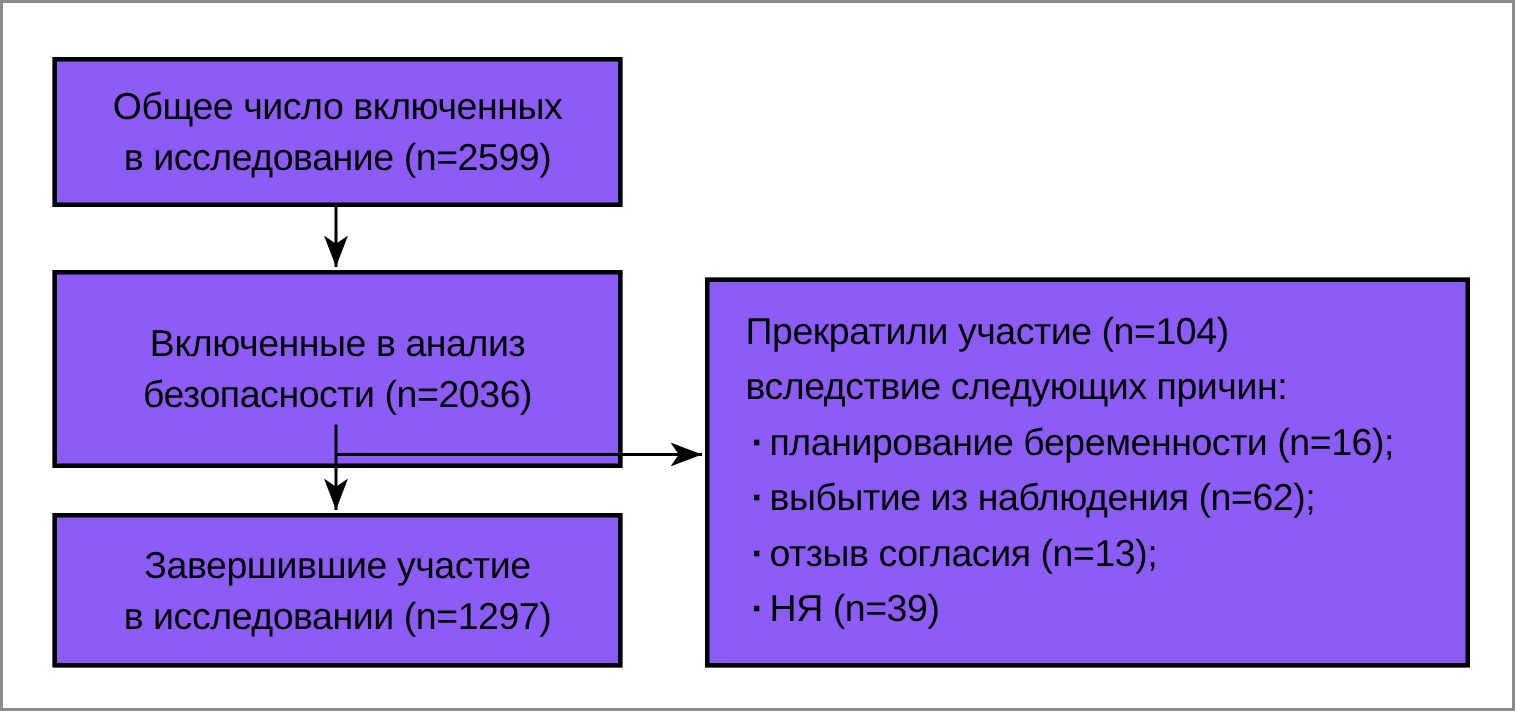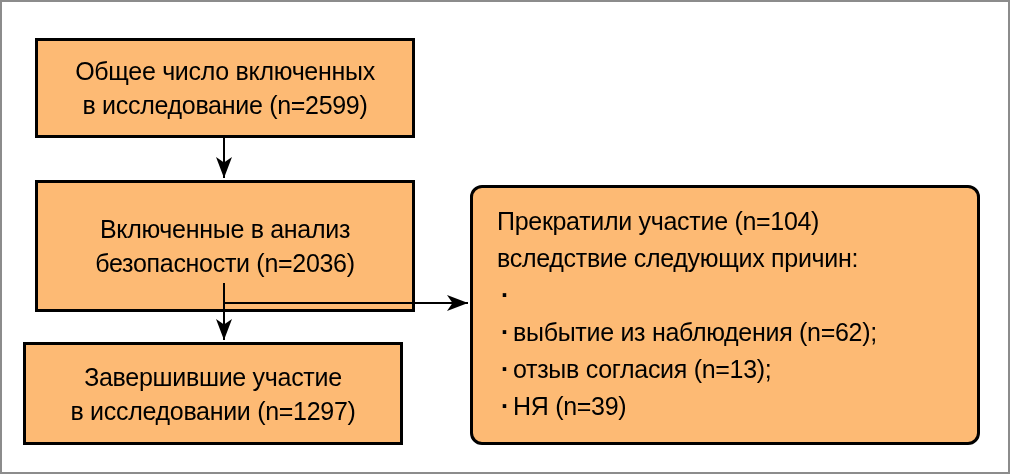--- a/index.html
+++ b/index.html
@@ -14,43 +14,42 @@
     background: #ffffff;
     border: 2px solid #8c8c8c;
     box-sizing: border-box;
     font-family: "Liberation Sans", sans-serif;
     color: #000000;
     overflow: hidden;
   }
   .node {
     position: absolute;
     border: 3px solid #000000;
-    background: #fdba74;
+    background: #8b5cf6;
     box-sizing: border-box;
   }
   .node.center {
     display: flex;
     flex-direction: column;
     align-items: center;
     justify-content: center;
     text-align: center;
     font-size: 25px;
     line-height: 34px;
     letter-spacing: -0.3px;
   }
   #box-total      { left: 33px;  top: 36px;  width: 380px; height: 100px; }
   #box-safety     { left: 33px;  top: 178px; width: 380px; height: 132px; }
-  #box-completed  { left: 21px;  top: 340px; width: 380px; height: 103px; }
+  #box-completed  { left: 33px;  top: 340px; width: 380px; height: 103px; }
   #box-discontinued {
     left: 468px; top: 183px; width: 510px; height: 260px;
     font-size: 25px;
     line-height: 37px;
     letter-spacing: -0.3px;
     padding: 15px 10px 0 24px;
-    border-radius: 12px;
   }
   #box-discontinued ul {
     margin: 0;
     padding: 0;
     list-style: none;
   }
   #box-discontinued li {
     display: flex;
     padding-left: 0px;
   }
@@ -88,20 +87,21 @@
     <span>Завершившие участие</span>
     <span>в исследовании (n=1297)</span>
   </div>
 
   <div class="node" id="box-discontinued">
     <div>Прекратили участие (n=104)</div>
     <div>вследствие следующих причин:</div>
     <ul>
       <li>
         <span class="dot">·</span>
+        <span>планирование беременности (n=16);</span>
       </li>
       <li>
         <span class="dot">·</span>
         <span>выбытие из наблюдения (n=62);</span>
       </li>
       <li>
         <span class="dot">·</span>
         <span>отзыв согласия (n=13);</span>
       </li>
       <li>

